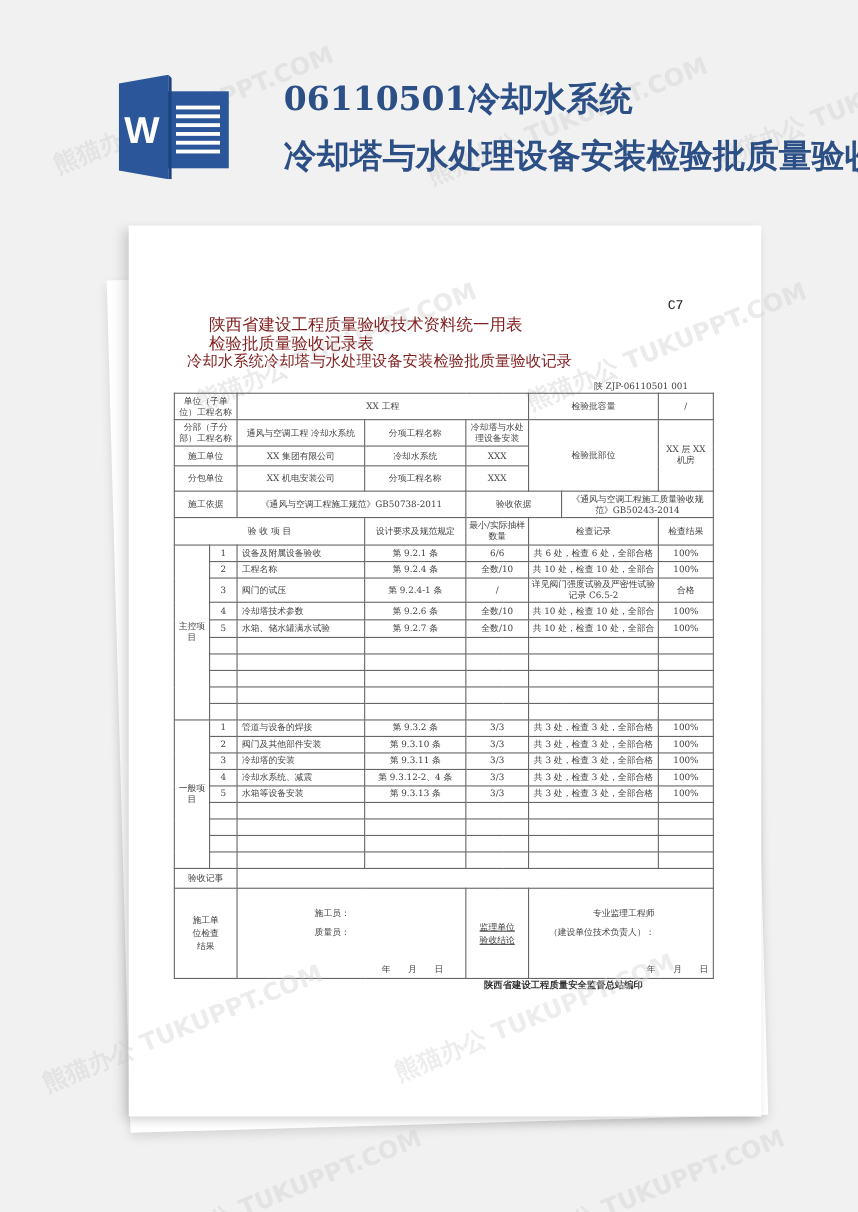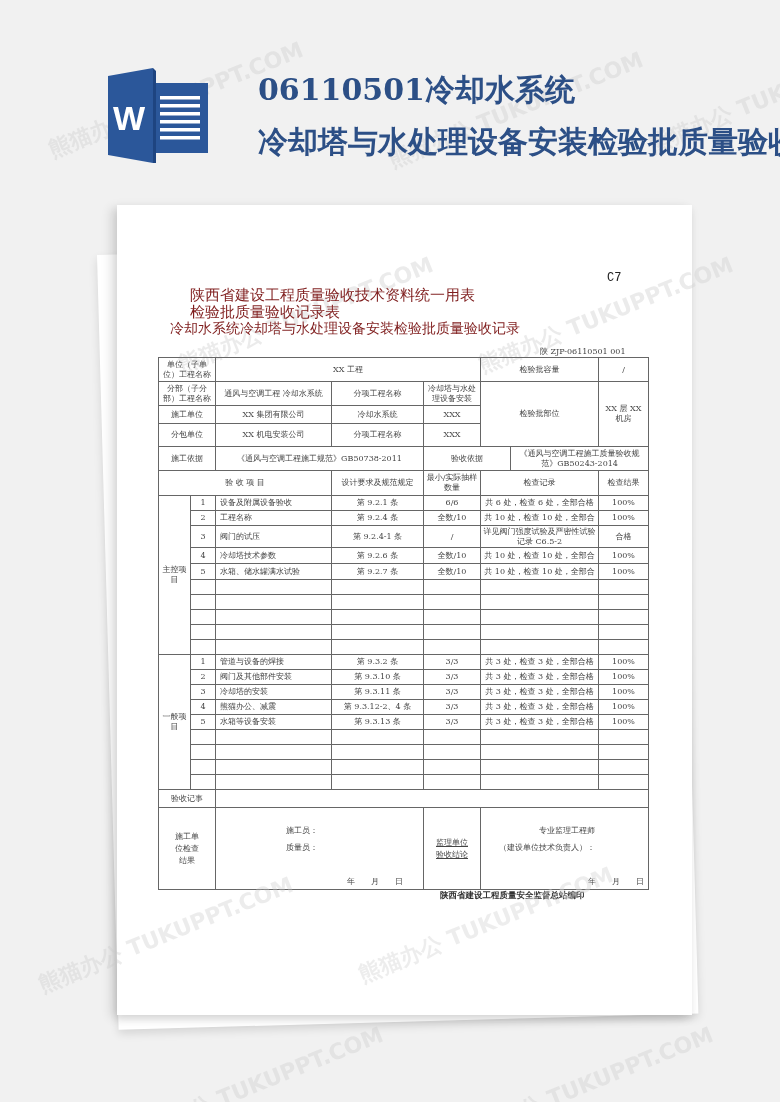--- a/index.html
+++ b/index.html
@@ -251,21 +251,21 @@
   <tr style="height:15px">
     <td>3</td>
     <td class="left">冷却塔的安装</td>
     <td colspan="2">第 9.3.11 条</td>
     <td colspan="2">3/3</td>
     <td colspan="2">共 3 处，检查 3 处，全部合格</td>
     <td>100%</td>
   </tr>
   <tr style="height:15px">
     <td>4</td>
-    <td class="left">熊猫办公、减震</td>
+    <td class="left">冷却水系统、减震</td>
     <td colspan="2">第 9.3.12-2、4 条</td>
     <td colspan="2">3/3</td>
     <td colspan="2">共 3 处，检查 3 处，全部合格</td>
     <td>100%</td>
   </tr>
   <tr style="height:15px">
     <td>5</td>
     <td class="left">水箱等设备安装</td>
     <td colspan="2">第 9.3.13 条</td>
     <td colspan="2">3/3</td>

